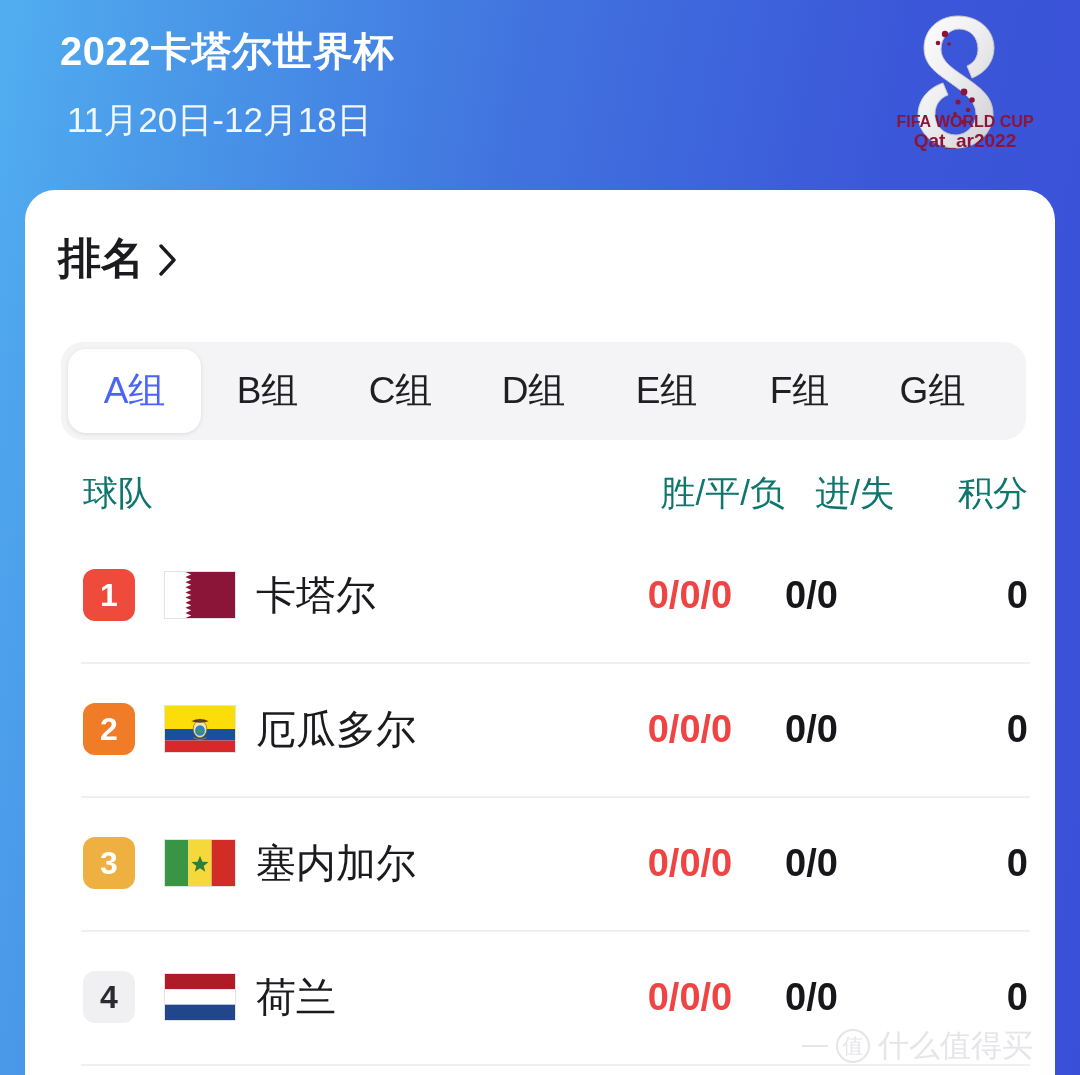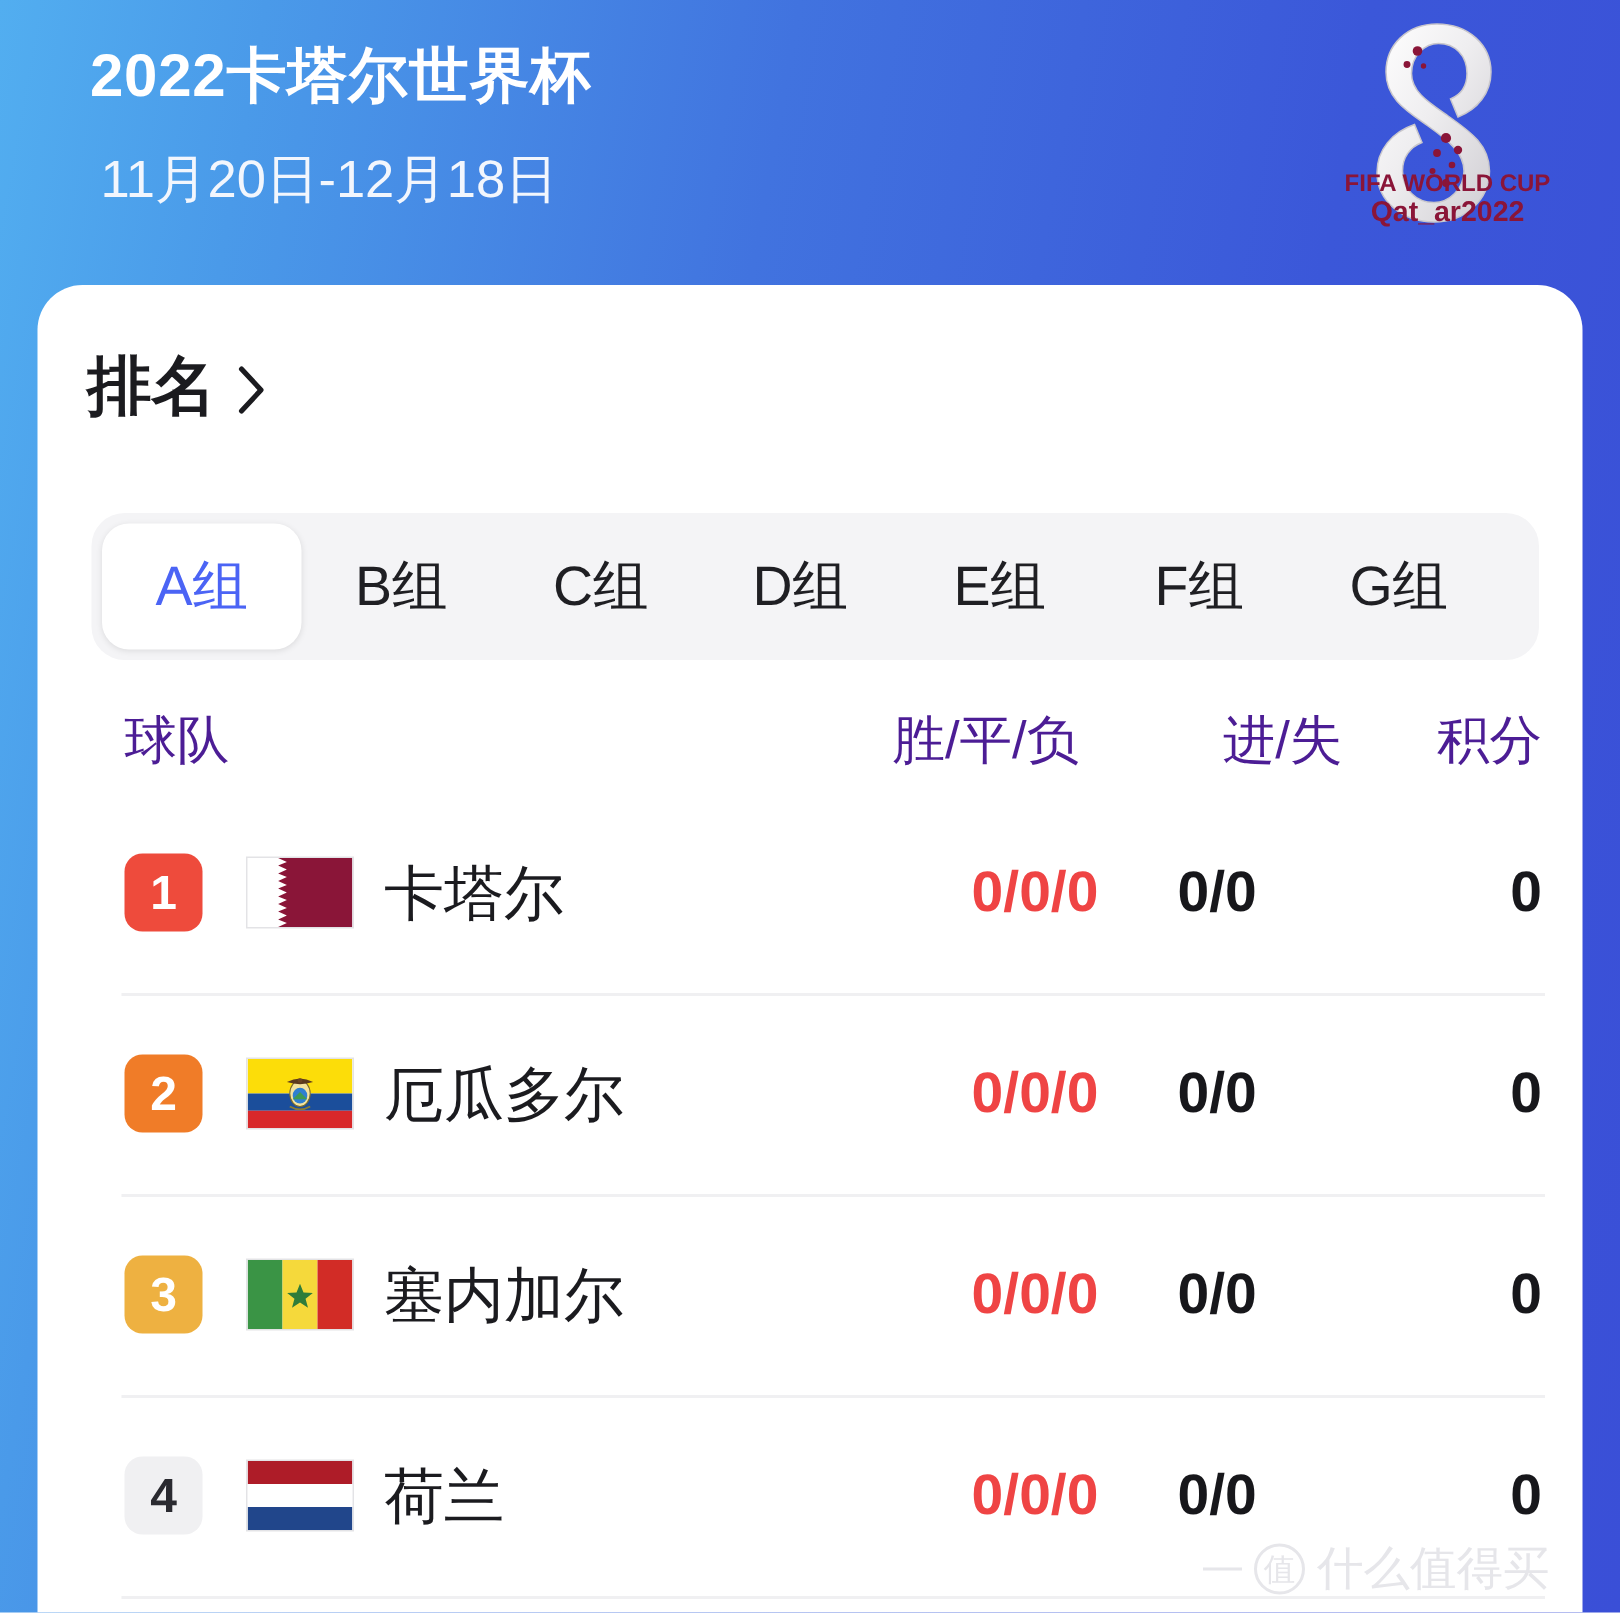--- a/index.html
+++ b/index.html
@@ -68,24 +68,24 @@
   }
   .tab.active {
     background: #ffffff; color: #4b64f5;
     box-shadow: 0 1px 4px rgba(0,0,0,0.10);
   }
 
   
   .thead {
     position: absolute; left: 30px; top: 268px; width: 975px; height: 70px;
     display: flex; align-items: center;
-    color: #4c1d95; font-size: 35px;
+    color: #0f766e; font-size: 35px;
   }
   .th-team  { width: 540px; padding-left: 28px; }
-  .th-wdl   { width: 190px; text-align: left; }
+  .th-wdl   { width: 190px; text-align: right; }
   .th-gf    { width: 140px; text-align: center; }
   .th-pts   { width: 105px; text-align: right; padding-right: 2px; }
 
   .row {
     position: absolute; left: 30px; width: 975px; height: 134px;
     display: flex; align-items: center;
   }
   .row .sep {
     position: absolute; left: 26px; right: 0px; top: 0; height: 2px;
     background: #f0f0f2;

